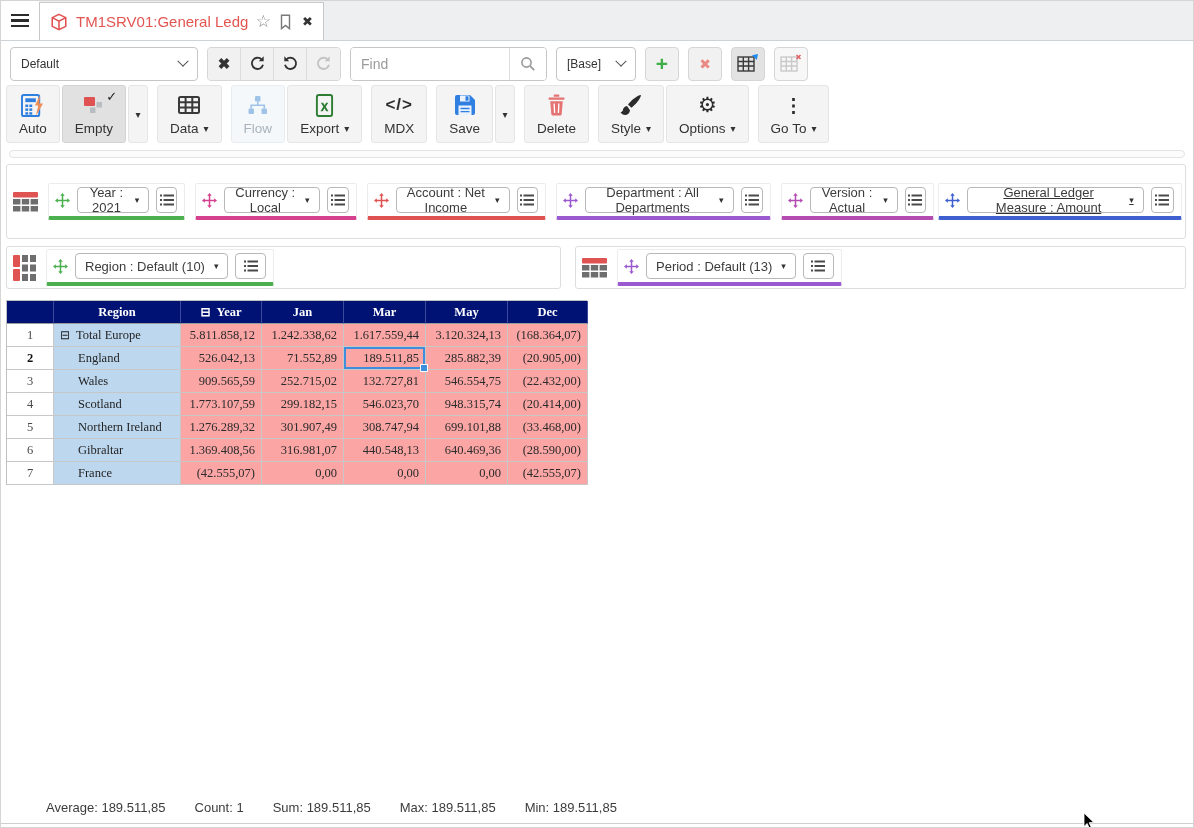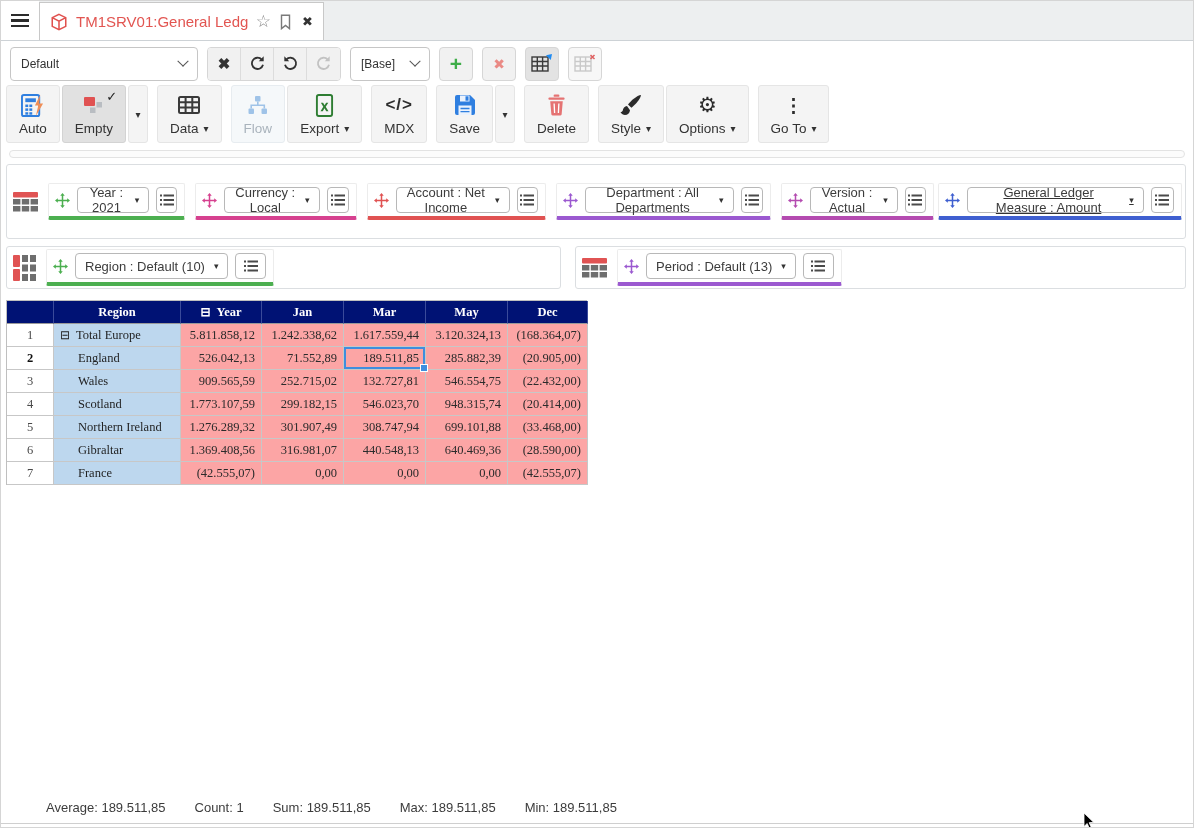--- a/index.html
+++ b/index.html
@@ -135,20 +135,29 @@
             <path fill="#333" d="M2.2 1.2v4.6h4.6z"></path>
           </svg>
       </button>
       <button class="tbtn disabled">
         <svg width="17" height="17" viewBox="0 0 16 16">
             <path fill="none" stroke="#c2c2c2" stroke-width="1.7" d="M13.2 9.2A5.3 5.3 0 1 1 12 4.3"></path>
             <path fill="#c2c2c2" d="M13.8 1.2v4.6H9.2z"></path>
           </svg>
       </button>
     </div>
+    <div class="findwrap">
+      <input class="find-input" placeholder="Find" style="">
+      <button class="search-btn">
+        <svg width="16" height="16" viewBox="0 0 16 16">
+            <circle cx="6.5" cy="6.5" r="4.6" fill="none" stroke="#9a9a9a" stroke-width="1.6"></circle>
+            <path stroke="#9a9a9a" stroke-width="1.8" d="m10.2 10.2 4 4"></path>
+          </svg>
+      </button>
+    </div>
     <div class="selbox base-sel">
       <span>[Base]</span>
       <span class="chev"></span>
     </div>
     <button class="tbtn lone plusbtn">
         <span>+</span>
       </button>
     <button class="tbtn lone redxbtn">
         <span>✖</span>
       </button>

